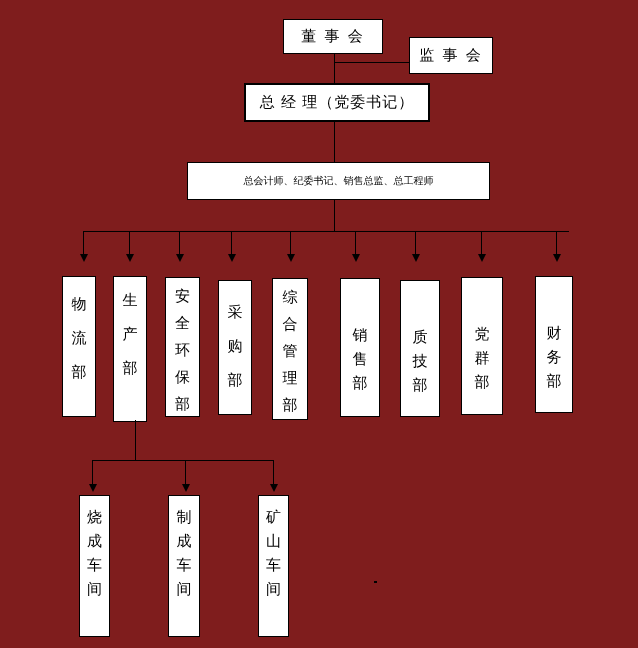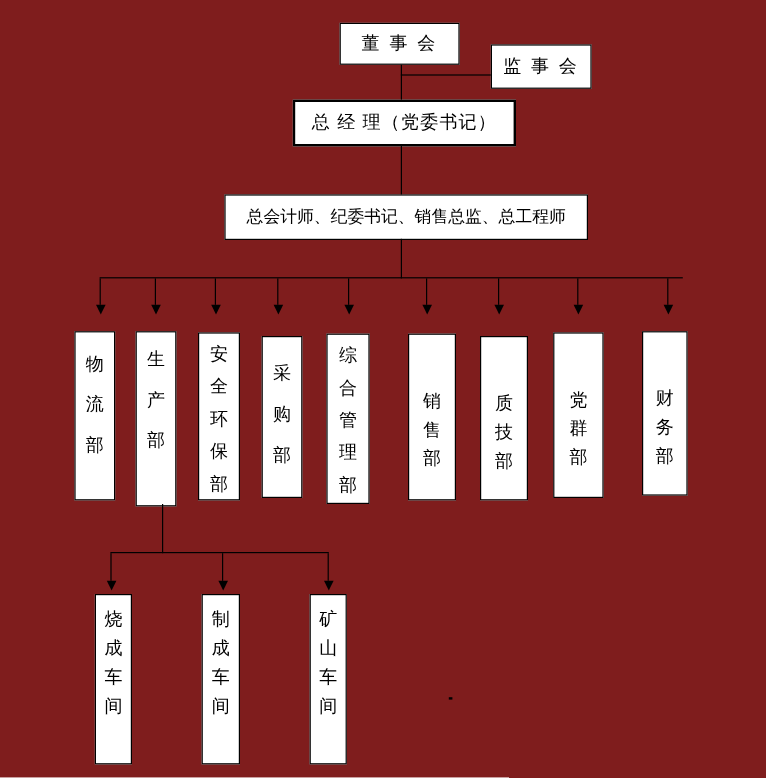--- a/index.html
+++ b/index.html
@@ -2,21 +2,21 @@
 <html><head>
 <meta charset="utf-8">
 <style>
   html,body{margin:0;padding:0;background:#ffffff;}
   .canvas{position:relative;width:638px;height:648px;background:#7f1d1d;
           font-family:"Liberation Sans","DejaVu Sans",sans-serif;color:#000;overflow:hidden;}
   .box{position:absolute;box-sizing:border-box;border:1px solid #000;background:#fff;
        display:flex;align-items:center;justify-content:center;}
   .hbox{font-size:15px;white-space:pre;letter-spacing:2px;}
   .b2{border-width:2px;}
-  .staff{font-size:14px;letter-spacing:0;}
+  .staff{font-size:10px;letter-spacing:0;}
   .vbox{position:absolute;box-sizing:border-box;border:1px solid #000;background:#fff;
         display:flex;flex-direction:column;align-items:center;font-size:15px;}
   .vbox .char{display:block;text-align:center;width:100%;}
   .lh34 .char{line-height:34px;height:34px;}
   .lh27 .char{line-height:27px;height:27px;}
   .lh24 .char{line-height:24px;height:24px;}
   .pt4{padding-top:4px}.pt6{padding-top:6px}.pt9{padding-top:9px}
   .pt10{padding-top:10px}.pt14{padding-top:14px}.pt44{padding-top:44px}
   .line{position:absolute;background:#000;}
   .arrow{position:absolute;display:flex;flex-direction:column;align-items:center;width:9px;}

